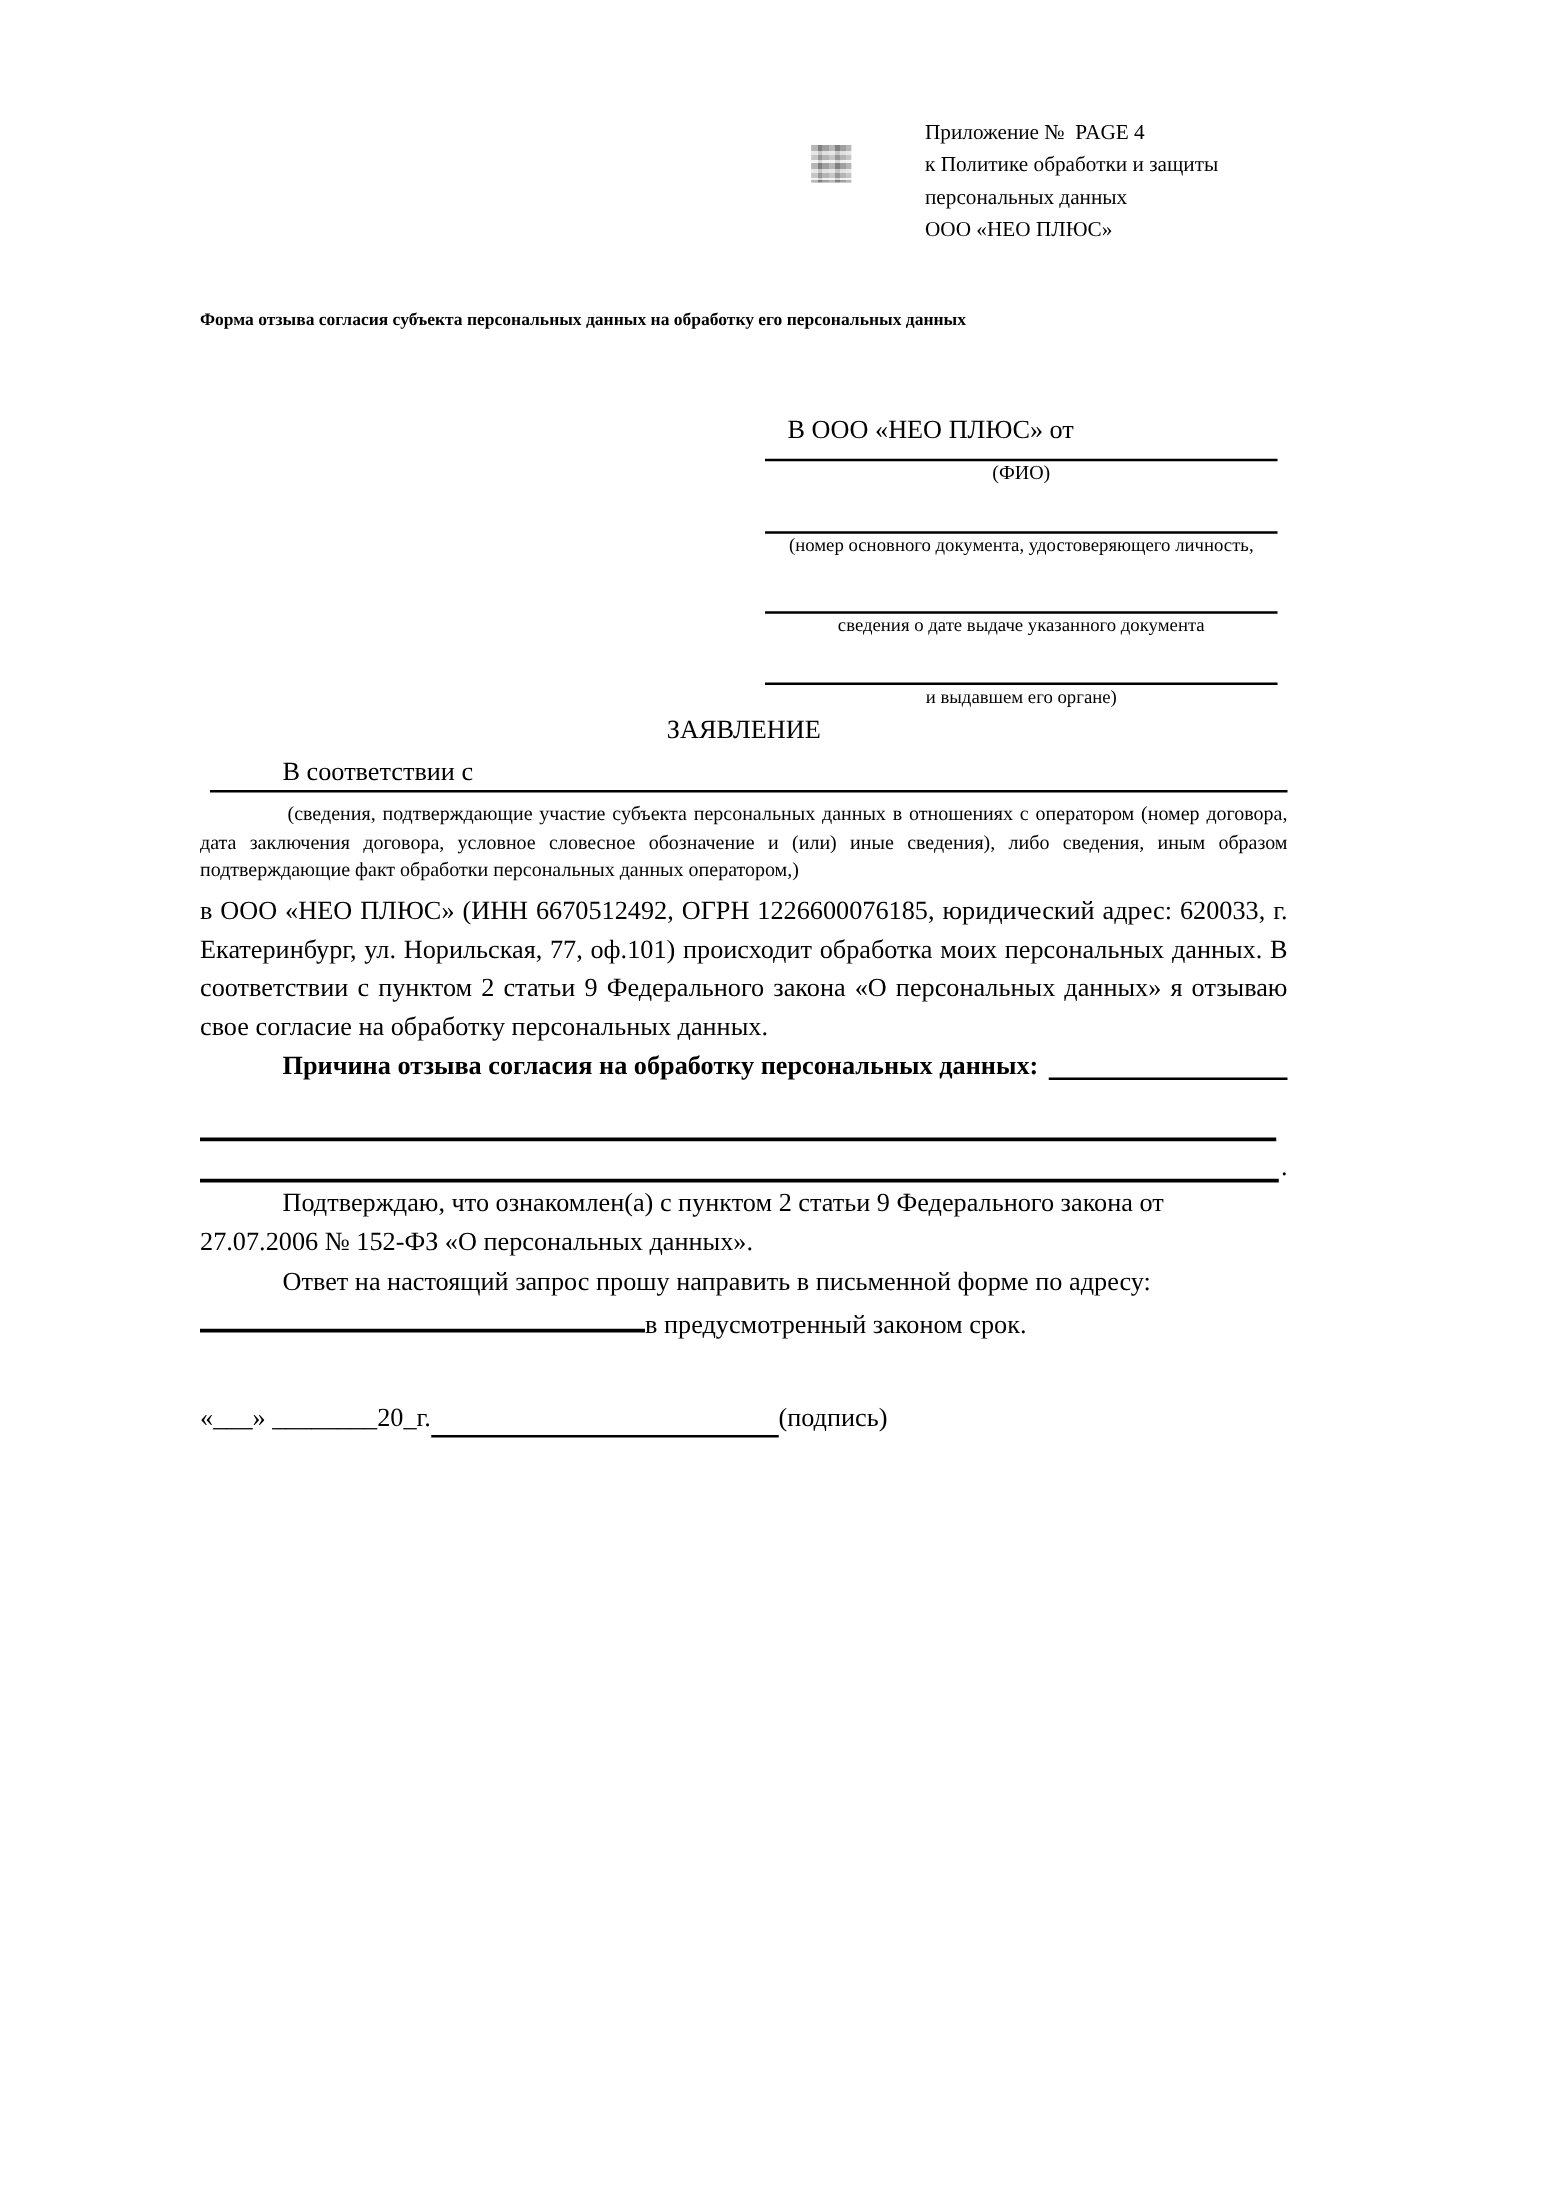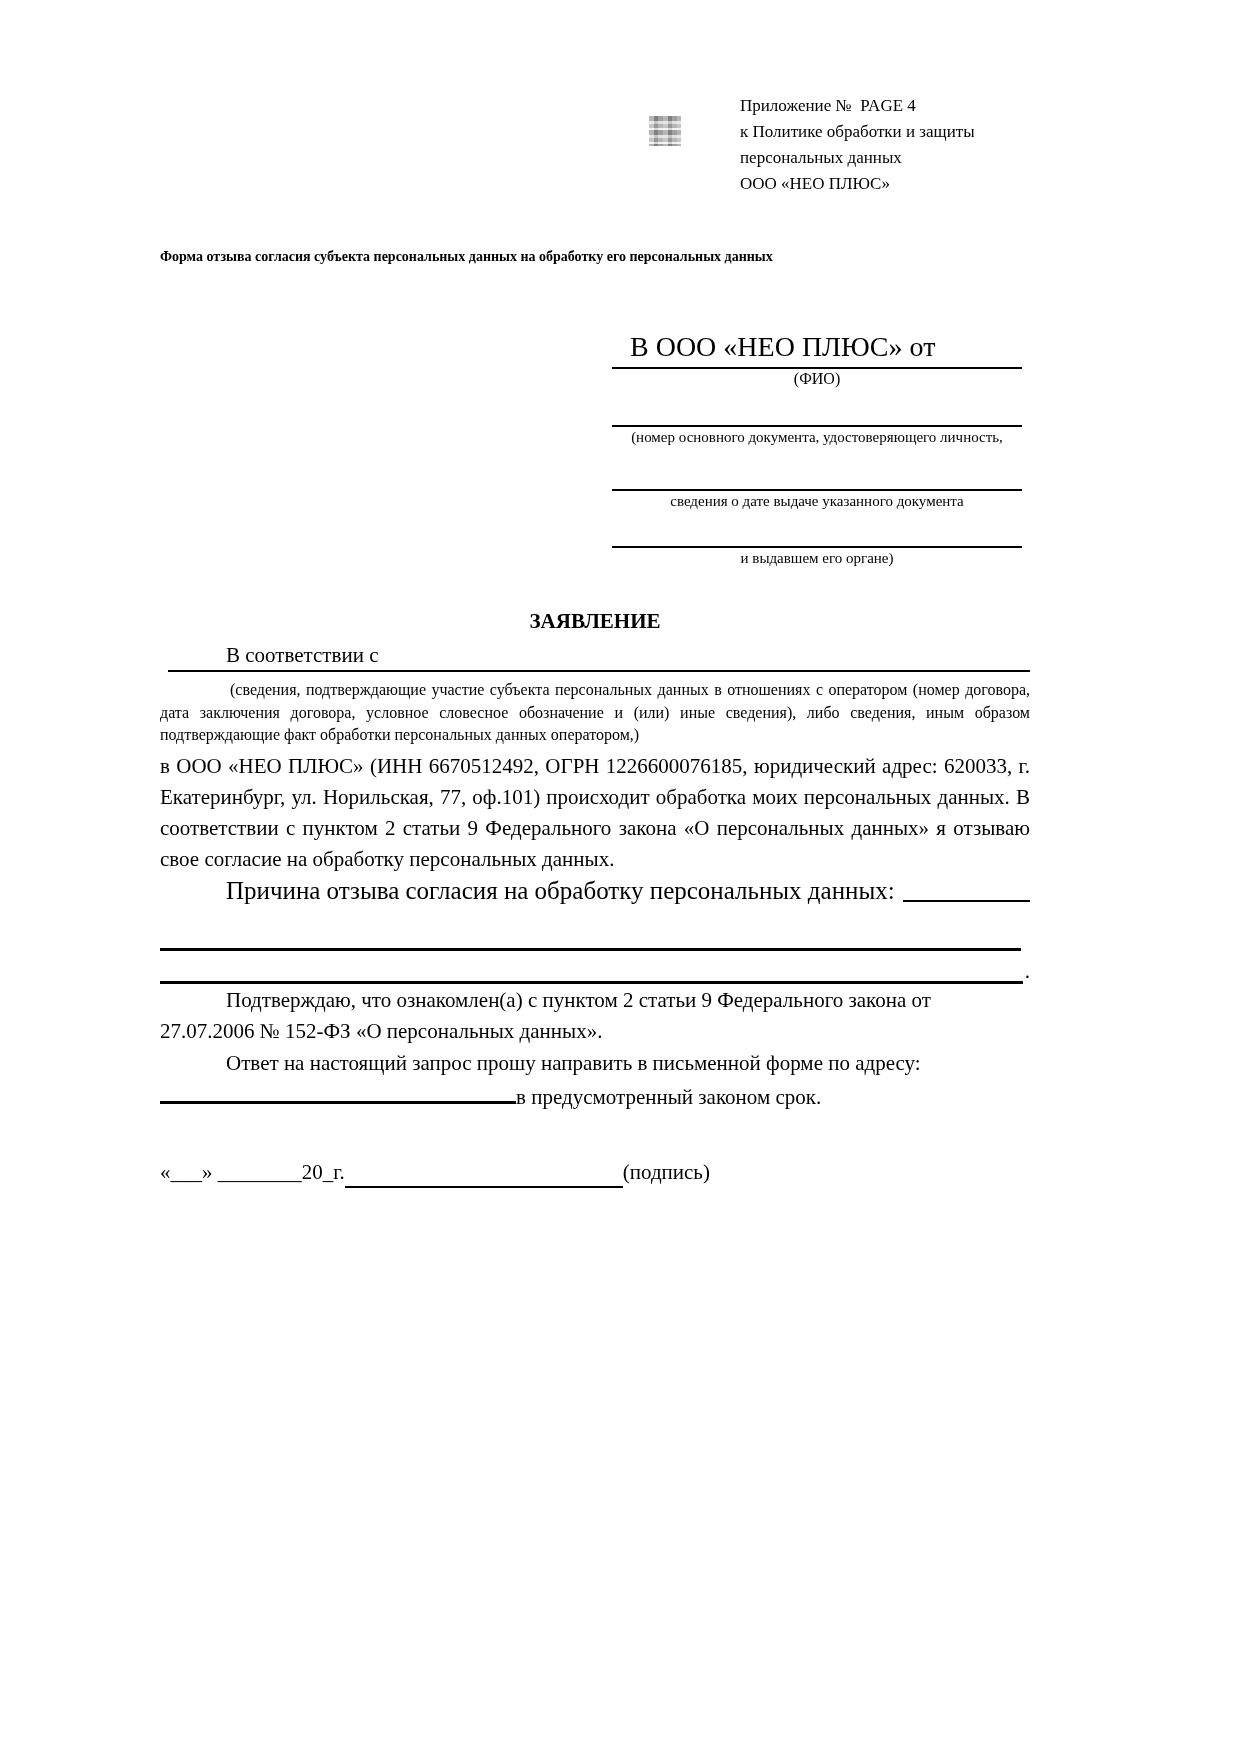--- a/index.html
+++ b/index.html
@@ -45,44 +45,42 @@
     line-height: 33px;
   }
 
   
   .addressee {
     margin-left: 452px;
     width: 410px;
     margin-top: 58px;
   }
   .to-line {
-    font-size: 28px;
+    font-size: 21px;
     padding-left: 18px;
     height: 30px;
   }
   .field-rule {
     border-bottom: 2px solid #000;
     height: 6px;
   }
   .field-caption {
     text-align: center;
     font-size: 15px;
     line-height: 20px;
   }
   .field-caption.fio { font-size: 16px; }
   .field-gap-sm { height: 30px; }
   .field-gap-md { height: 36px; }
   .field-gap-sm2 { height: 29px; }
 
   .statement-heading {
-    margin-top: 38px;
     text-align: center;
     font-size: 21px;
     line-height: 30px;
-    font-weight: bold;
   }
 
   .intro-line {
     display: flex;
     font-size: 21px;
     line-height: 30px;
     margin-top: 4px;
     flex-direction: column;
   }
   .intro-line .lbl { padding-left: 66px; white-space: nowrap; }
@@ -103,22 +101,23 @@
   .body-par {
     font-size: 21px;
     line-height: 31px;
     text-align: justify;
     text-align-last: left;
     margin-top: 4px;
   }
 
   .reason-line {
     display: flex;
-    font-size: 25px;
-    line-height: 31px;
+    font-size: 21px;
+    line-height: 31px;
+    font-weight: bold;
   }
   .reason-line .lbl { padding-left: 66px; white-space: nowrap; }
 
   .blank-rule-1 {
     margin-top: 12px;
     height: 30px;
     width: 99%;
     border-bottom: 3px solid #000;
   }
   .blank-rule-2 {

